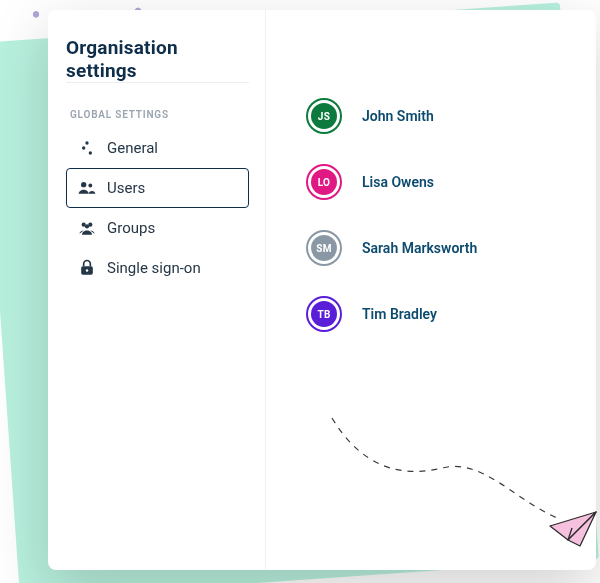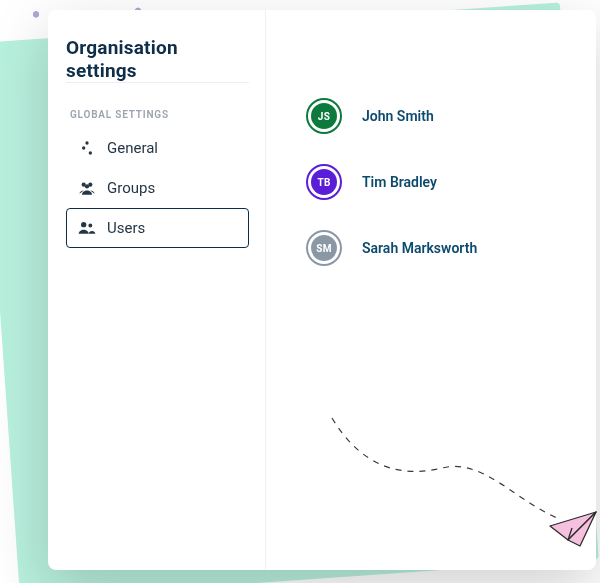--- a/index.html
+++ b/index.html
@@ -134,70 +134,87 @@
         <svg viewBox="0 0 24 24">
             <path d="M3 6h8M15 6h6M3 12h4M11 12h10M3 18h12M19 18h2"></path>
             <circle cx="12" cy="6" r="2"></circle>
             <circle cx="8" cy="12" r="2"></circle>
             <circle cx="16" cy="18" r="2"></circle>
           </svg>
       </span>
       <span>General</span>
     </div>
 
+    <div class="nav-item selected">
+      <span class="ico">
+        <svg viewBox="0 0 24 24">
+            <circle cx="8" cy="8" r="3.2"></circle>
+            <circle cx="16" cy="9" r="2.3"></circle>
+            <path d="M2 19c0-3 3-5 6-5s6 2 6 5"></path>
+            <path d="M14 19c0-2 2-3.5 4-3.5s4 1.5 4 3.5"></path>
+          </svg>
+      </span>
+      <span>Users</span>
+    </div>
     <div class="nav-item">
       <span class="ico">
         <svg viewBox="0 0 24 24">
             <circle cx="8" cy="8" r="2.5"></circle>
             <circle cx="16" cy="8" r="2.5"></circle>
             <circle cx="12" cy="10" r="2.6"></circle>
             <path d="M3 19c0-2.3 2.2-4 5-4M21 19c0-2.3-2.2-4-5-4M6 20c0-2.8 2.7-5 6-5s6 2.2 6 5"></path>
           </svg>
       </span>
       <span>Groups</span>
     </div>
-    <div class="nav-item selected">
-      <span class="ico">
-        <svg viewBox="0 0 24 24">
-            <circle cx="8" cy="8" r="3.2"></circle>
-            <circle cx="16" cy="9" r="2.3"></circle>
-            <path d="M2 19c0-3 3-5 6-5s6 2 6 5"></path>
-            <path d="M14 19c0-2 2-3.5 4-3.5s4 1.5 4 3.5"></path>
-          </svg>
-      </span>
-      <span>Users</span>
-    </div>
-
+
+    <div class="nav-item">
+      <span class="ico">
+        <svg viewBox="0 0 24 24">
+            <rect x="5" y="10" width="14" height="10" rx="2"></rect>
+            <path d="M8 10V7a4 4 0 0 1 8 0v3" fill="none" stroke="#253746" stroke-width="2"></path>
+            <circle cx="12" cy="15" r="1.5" fill="#fff"></circle>
+          </svg>
+      </span>
+      <span>Single sign-on</span>
+    </div>
   </nav>
 
   <main class="main">
 
     <div class="user-row">
       <div class="avatar" style="--c:#0c7a3d">
         <div class="outer"></div>
           <div class="inner">JS</div>
       </div>
       <span class="uname">John Smith</span>
     </div>
 
+    <div class="user-row">
+      <div class="avatar" style="--c:#e01884">
+        <div class="outer"></div>
+          <div class="inner">LO</div>
+      </div>
+      <span class="uname">Lisa Owens</span>
+    </div>
+
+    <div class="user-row">
+      <div class="avatar" style="--c:#8a98a6">
+        <div class="outer"></div>
+          <div class="inner">SM</div>
+      </div>
+      <span class="uname">Sarah Marksworth</span>
+    </div>
 
     <div class="user-row">
       <div class="avatar" style="--c:#5a1ed8">
         <div class="outer"></div>
           <div class="inner">TB</div>
       </div>
       <span class="uname">Tim Bradley</span>
-    </div>
-
-    <div class="user-row">
-      <div class="avatar" style="--c:#8a98a6">
-        <div class="outer"></div>
-          <div class="inner">SM</div>
-      </div>
-      <span class="uname">Sarah Marksworth</span>
     </div>
 
     <svg class="doodle" viewBox="0 0 280 140">
       <path d="M10 10 C 40 60, 80 70, 120 60 S 190 90, 235 110" fill="none" stroke="#3a3a3a" stroke-width="1.2" stroke-dasharray="6 6"></path>
       <g transform="translate(228,98)">
         <polygon points="0,20 46,6 18,34" fill="#f6c1df" stroke="#2b2b2b" stroke-width="1.3" stroke-linejoin="round"></polygon>
         <polygon points="18,34 46,6 30,40" fill="#f6c1df" stroke="#2b2b2b" stroke-width="1.3" stroke-linejoin="round"></polygon>
         <line x1="18" y1="34" x2="22" y2="22" stroke="#2b2b2b" stroke-width="1.3"></line>
       </g>
     </svg>

